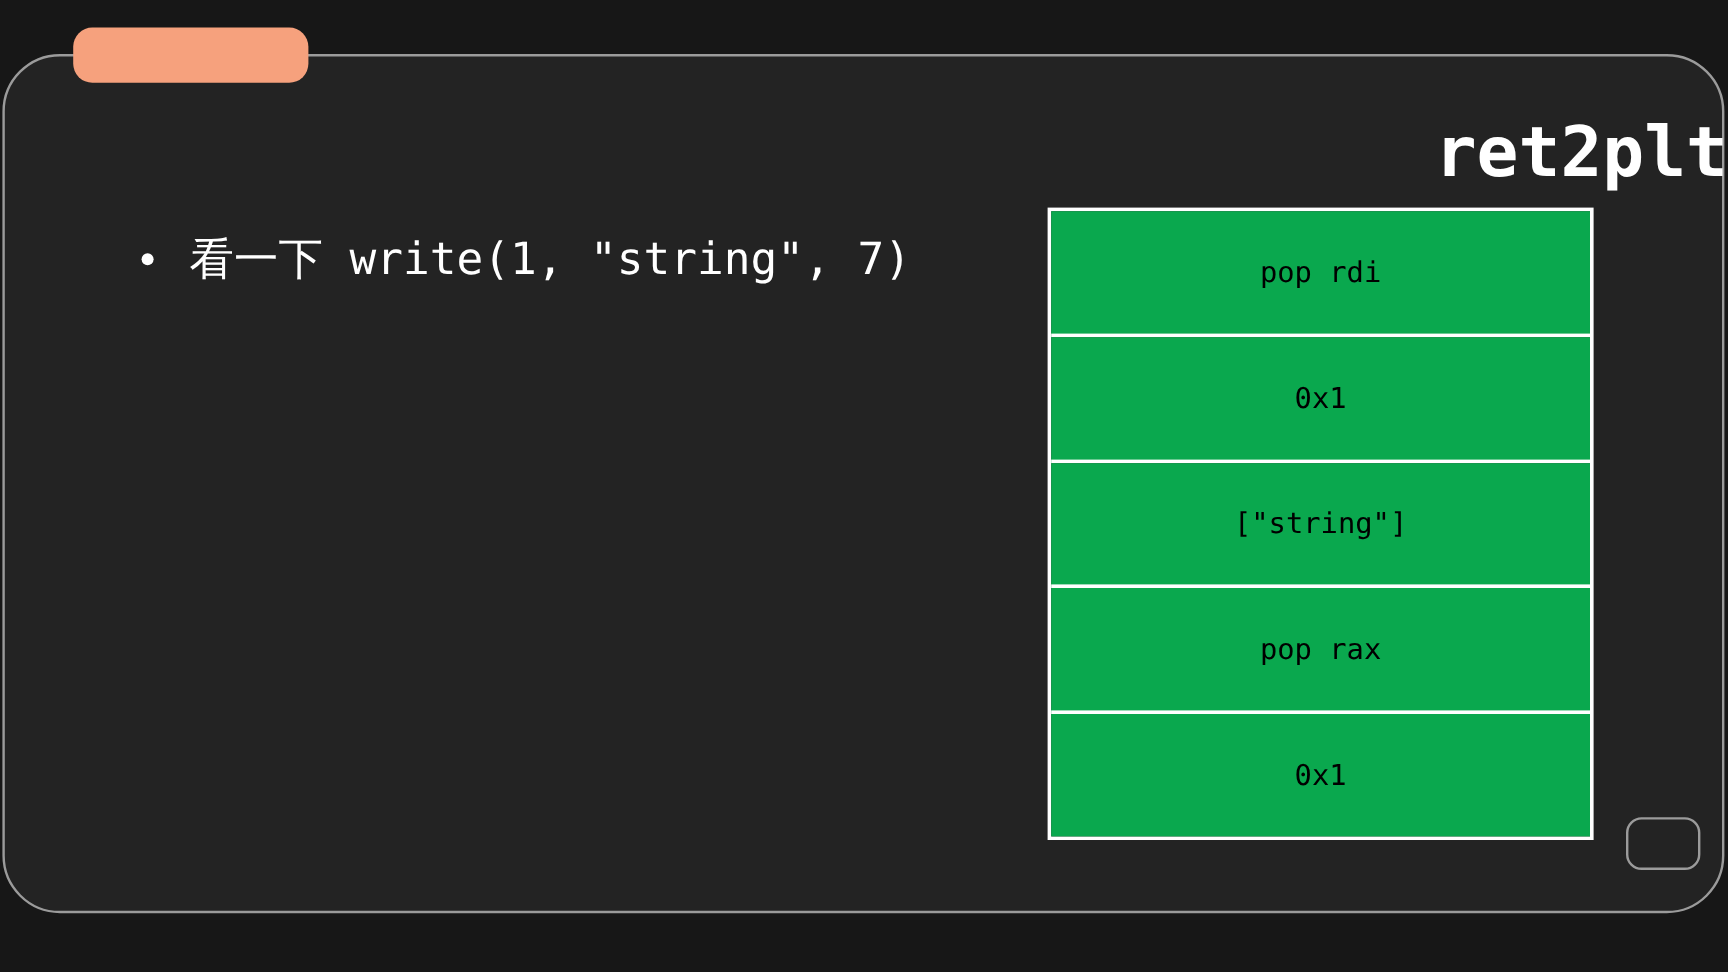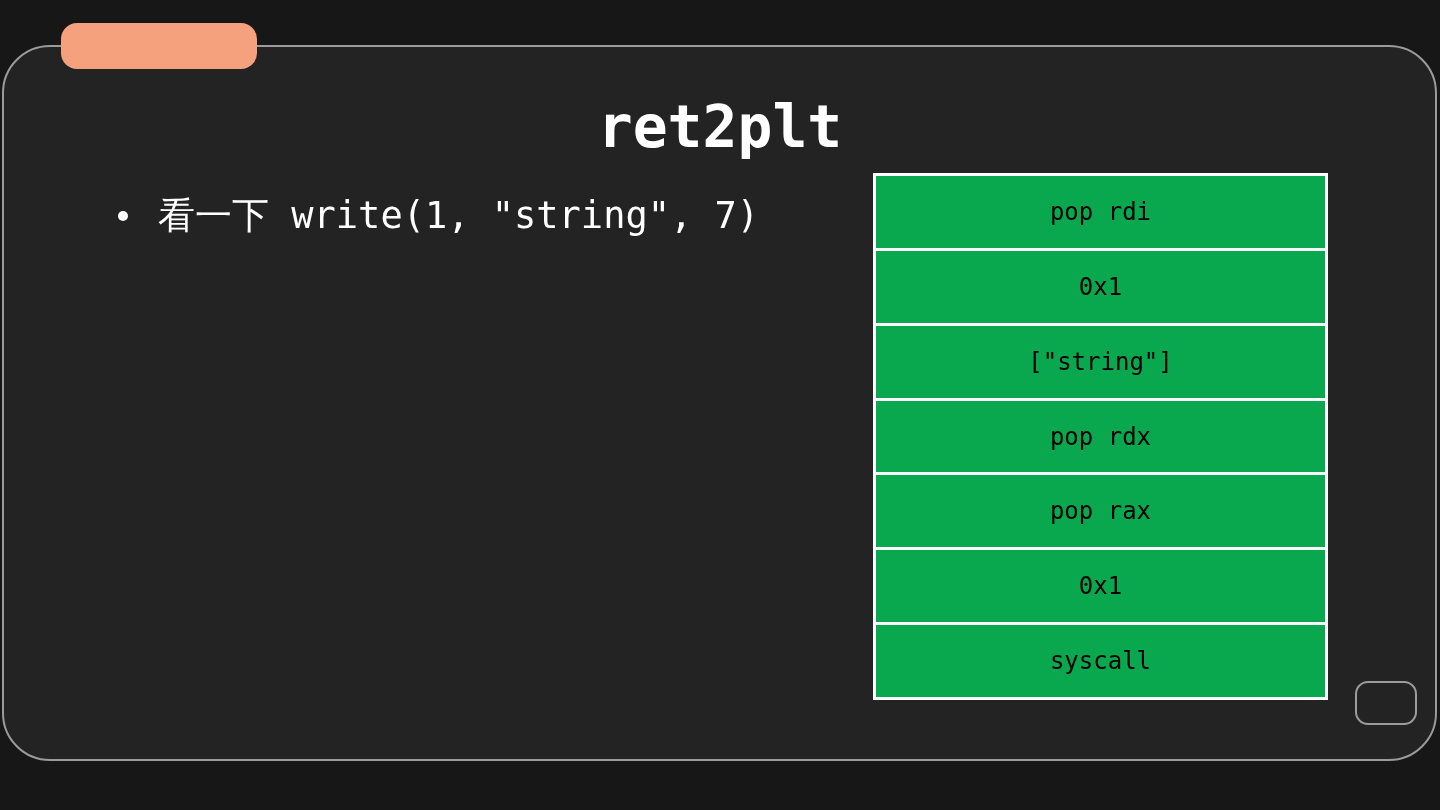--- a/index.html
+++ b/index.html
@@ -33,21 +33,21 @@
     background: var(--accent-tab, #f6a17d);
     border-radius: 16px;
     z-index: 3;
   }
   .slide-title {
     position: absolute;
     left: 0;
     top: 92px;
     width: 1440px;
     margin: 0;
-    text-align: center;
+    text-align: right;
     font-family: "DejaVu Sans Mono", monospace;
     font-weight: bold;
     font-size: 58px;
     line-height: 70px;
     color: var(--text, #ffffff);
     z-index: 2;
   }
   .bullet-row {
     position: absolute;
     left: 118px;
@@ -121,20 +121,18 @@
 
   <div class="bullet-row">
     <span class="bullet-dot"></span>
     <span class="bullet-text">看一下 write(1, "string", 7)</span>
   </div>
 
   <div class="stack-table">
     <div class="stack-cell">pop rdi</div>
     <div class="stack-cell">0x1</div>
     <div class="stack-cell">["string"]</div>
-    <div class="stack-cell">pop rdx</div>
     <div class="stack-cell">pop rax</div>
     <div class="stack-cell">0x1</div>
-    <div class="stack-cell">syscall</div>
   </div>
 
   <div class="corner-rect"></div>
 </div>
 
 </body></html>

